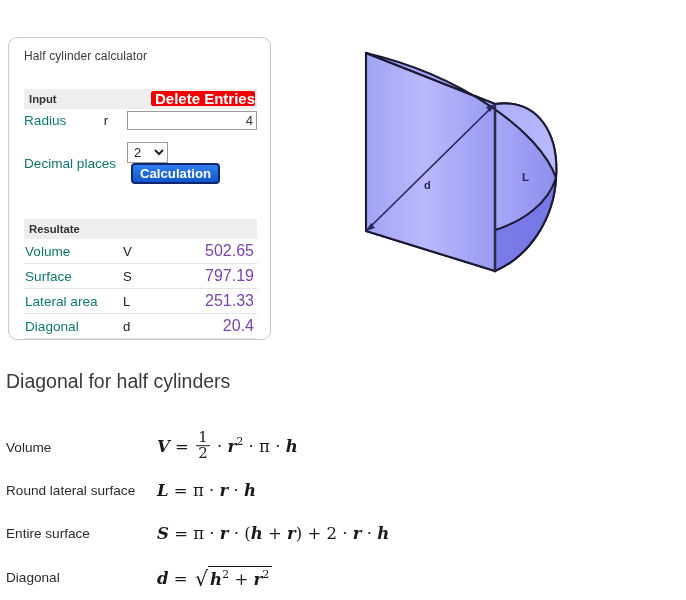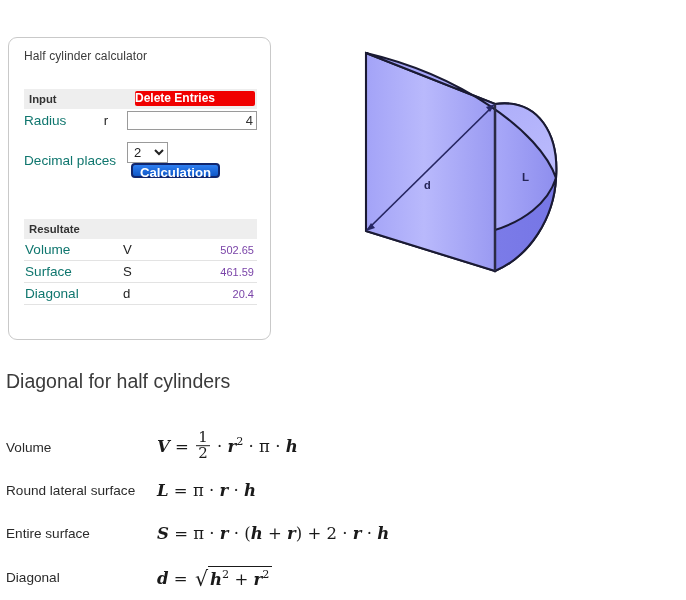--- a/index.html
+++ b/index.html
@@ -60,28 +60,28 @@
     font-weight: bold;
     padding: 1px 0 2px 5px;
   }
   .hdr-row td.hdr-btn-cell {
     padding: 1px 2px 2px 0;
     text-align: right;
   }
 
   #delete-entries-button {
     display: inline-block;
-    width: 120px;
+    width: 104px;
     height: 15px;
     line-height: 15px;
     background: #f00000;
     color: #ffffff;
-    font-size: 12px;
+    font-size: 15px;
     font-weight: bold;
-    text-align: left;
+    text-align: right;
     border: 0;
     border-radius: 2px;
     cursor: pointer;
     font-family: "Liberation Sans", sans-serif;
     padding: 0;
   }
 
   .lbl-cell { width: 97px; font-size: 13.6px; color: #0f766e; padding: 4px 0 4px 1px; }
   .sym-cell { width: 32px; font-size: 13.2px; color: #242424; }
 
@@ -107,42 +107,42 @@
     font-size: 13px;
     font-family: "Liberation Sans", sans-serif;
     border: 1px solid #9a9a9a;
     background: #ffffff;
     color: #222222;
     padding-left: 2px;
   }
   #calculation-button {
     box-sizing: border-box;
     margin-left: 4px;
-    height: 15px;
+    height: 21px;
     padding: 0 7px;
     background: #1f6fe0;
     background: linear-gradient(#2f7ff0, #0f57c8);
     color: #ffffff;
     font-size: 13.2px;
     font-weight: bold;
     border: 2px solid #10266e;
     border-radius: 4px;
     cursor: pointer;
     font-family: "Liberation Sans", sans-serif;
     vertical-align: top;
   }
 
   .res-row td {
     border-bottom: 1px solid #e3e3e3;
     padding: 3px 0 3px 1px;
   }
   .res-val {
     text-align: right;
     color: #7a44a8;
-    font-size: 11px;
+    font-size: 16px;
     padding-right: 3px !important;
   }
 
   
   #diagram {
     position: absolute;
     left: 340px;
     top: 28px;
     width: 240px;
     height: 270px;
@@ -249,21 +249,26 @@
       <td colspan="3">Resultate</td>
     </tr>
     <tr class="res-row">
       <td class="lbl-cell">Volume</td>
       <td class="sym-cell">V</td>
       <td class="res-val">502.65</td>
     </tr>
     <tr class="res-row">
       <td class="lbl-cell">Surface</td>
       <td class="sym-cell">S</td>
-      <td class="res-val">461.59</td>
+      <td class="res-val">797.19</td>
+    </tr>
+    <tr class="res-row">
+      <td class="lbl-cell">Lateral area</td>
+      <td class="sym-cell">L</td>
+      <td class="res-val">251.33</td>
     </tr>
     <tr class="res-row">
       <td class="lbl-cell">Diagonal</td>
       <td class="sym-cell">d</td>
       <td class="res-val">20.4</td>
     </tr>
   </tbody>
     </table>
 </div>
 

